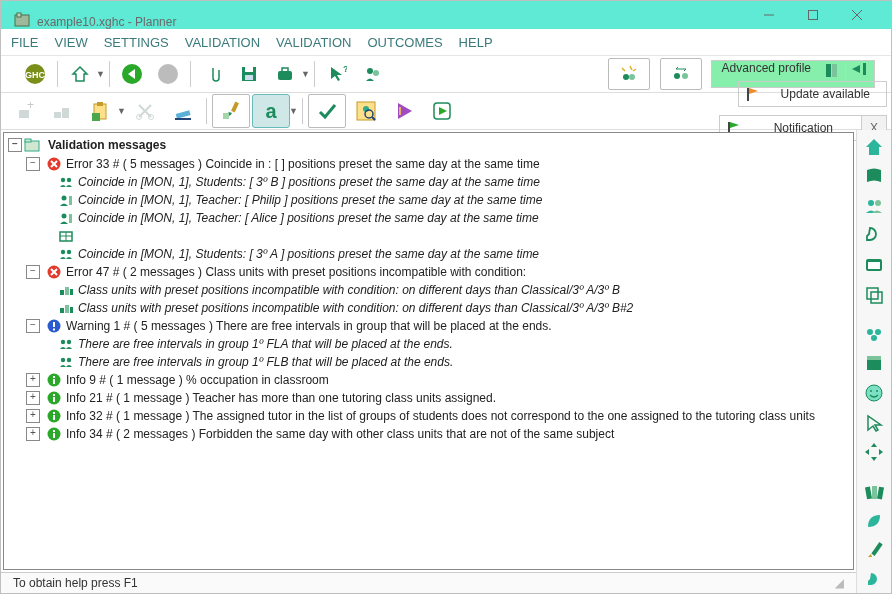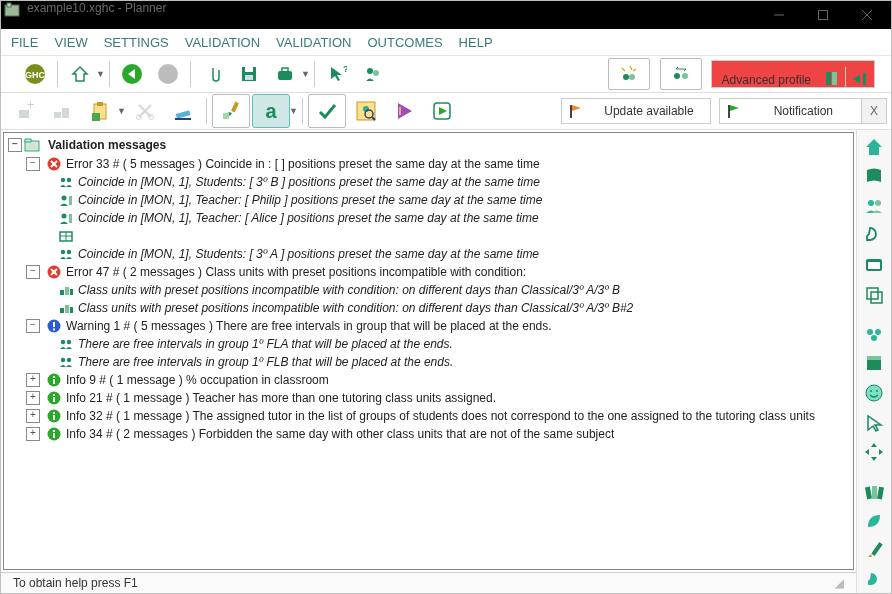--- a/index.html
+++ b/index.html
@@ -1,35 +1,35 @@
 <!DOCTYPE html>
 <html><head>
 <meta charset="utf-8">
 <style>
   html,body{margin:0;padding:0;font-family:"Segoe UI",Tahoma,sans-serif;font-size:12px;color:#222;background:#fff;}
   .window{width:892px;height:594px;box-sizing:border-box;border:1px solid #bfbfbf;display:flex;flex-direction:column;}
-  .titlebar{height:28px;display:flex;align-items:flex-start;padding:0 2px;background:#000000;}
+  .titlebar{height:28px;display:flex;align-items:flex-end;padding:0 12px;background:#5eead4;}
   .titlebar .appicon{width:18px;height:18px;margin-right:6px;}
   .titlebar .title{flex:1;color:#6a6a6a;font-size:12px;}
   .titlebar .winbtn{width:44px;height:28px;display:flex;align-items:center;justify-content:center;color:#666;}
   .menubar{height:26px;display:flex;align-items:center;gap:16px;padding:0 10px;color:#3a7a7a;font-size:13px;border-bottom:1px solid #e6e6e6;font-weight:500;}
   .menubar span{cursor:default;}
   .toolbar{height:36px;display:flex;align-items:center;padding:0 16px;border-bottom:1px solid #ddd;}
   .tbtn{width:34px;height:30px;display:flex;align-items:center;justify-content:center;border-radius:3px;margin:0 1px;}
   .sep{width:1px;height:26px;background:#ccc;margin:0 4px;}
   .toolbar-right{margin-left:auto;display:flex;align-items:center;gap:8px;}
-  .toolbar-right .group{display:flex;align-items:flex-end;border:1px solid #ccc;height:26px;background:#ef4444;}
+  .toolbar-right .group{display:flex;align-items:flex-start;border:1px solid #ccc;height:26px;background:#86efac;}
   .toolbar-right .group .lbl{padding:0 10px;font-size:12px;color:#333;}
   
   .toolbar2{height:36px;display:flex;align-items:center;padding:0 4px;border-bottom:1px solid #ddd;}
   .toolbar2 .tbtn{width:36px;height:32px;}
   .btn-frame{border:1px solid #bbb;background:#fff;border-radius:2px;}
   .btn-active{background:#cfe7e7;border:1px solid #6bb;}
   
-  .notif-right{display:flex;align-items:flex-end;gap:8px;margin-left:auto;}
+  .notif-right{display:flex;align-items:flex-end;gap:8px;margin-left:auto;flex-direction:column;}
   .notif-bar{display:flex;align-items:center;border:1px solid #ccc;height:24px;}
   .notif-bar .flag{width:26px;display:flex;align-items:center;justify-content:center;}
   .notif-bar .txt{padding:0 16px;font-size:12px;color:#333;}
   .notif-bar .x{width:24px;border-left:1px solid #ccc;display:flex;align-items:center;justify-content:center;font-size:12px;color:#666;background:#f2f2f2;height:100%;}
   
   .body{flex:1;display:flex;min-height:0;}
   .main{flex:1;display:flex;flex-direction:column;min-width:0;}
   .tree-area{flex:1;border:1px solid #888;margin:2px;overflow:auto;padding:2px 4px 6px 4px;background:#fff;}
   .tree-header{display:flex;align-items:center;font-weight:700;font-size:12px;color:#222;padding:2px 0;}
   .node{display:flex;align-items:center;gap:4px;padding:1px 0;font-size:12px;white-space:nowrap;}

